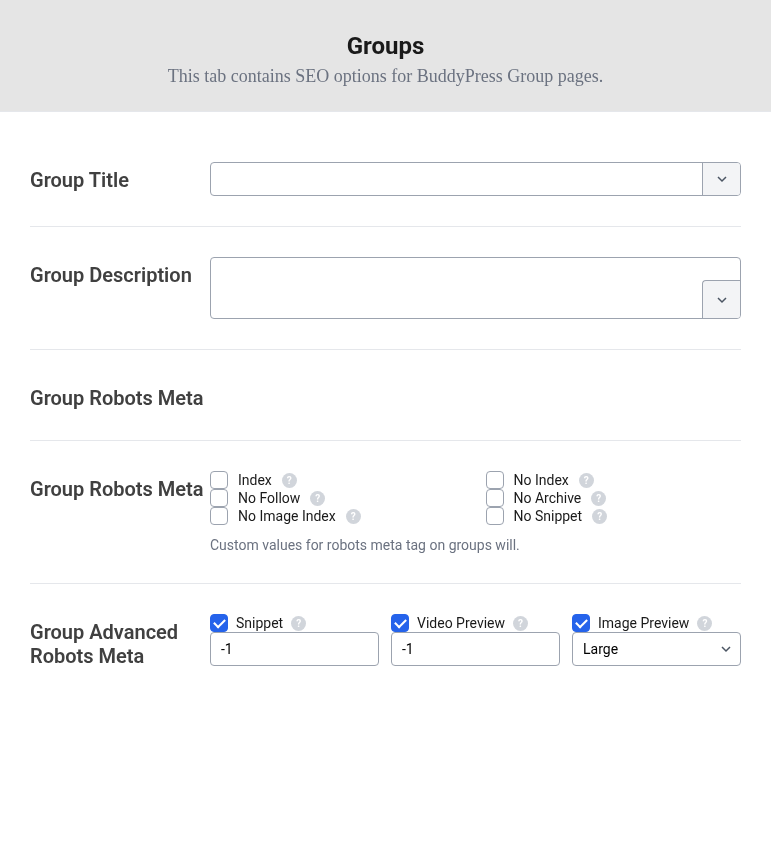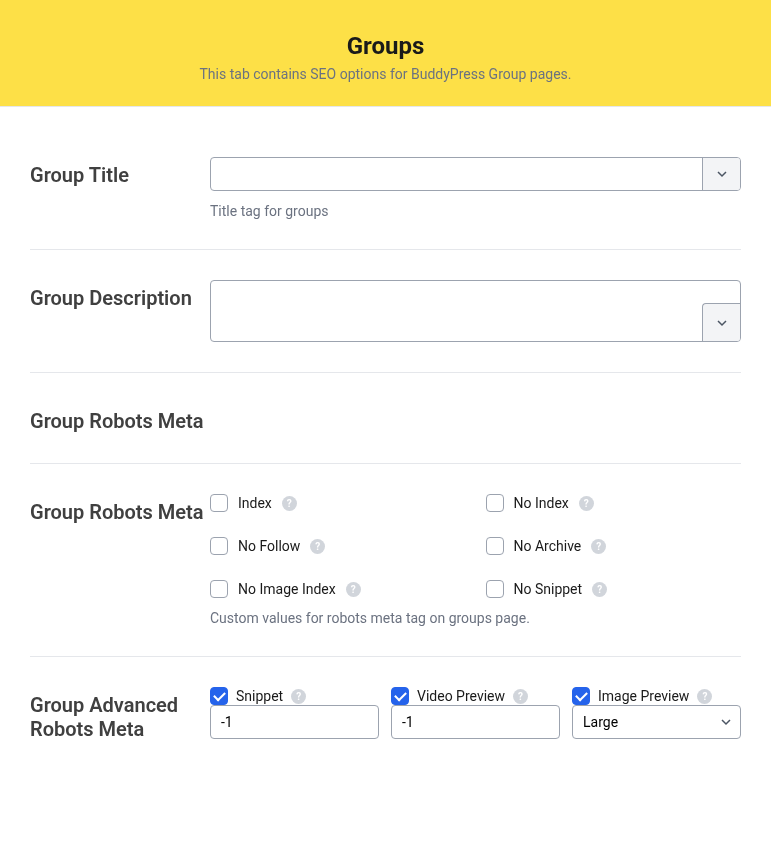--- a/index.html
+++ b/index.html
@@ -3,34 +3,35 @@
   <meta charset="utf-8">
   <style>
     * { box-sizing: border-box; margin: 0; padding: 0; }
     body {
       font-family: -apple-system, BlinkMacSystemFont, "Segoe UI", Roboto, sans-serif;
       background: #ffffff;
       color: #1a1a1a;
       width: 771px;
     }
     .header {
-      background: #fde047;
+      background: #e5e5e5;
       padding: 32px 20px 24px;
       text-align: center;
       border-bottom: 1px solid #e5e7eb;
     }
     .header h1 {
       font-size: 24px;
       font-weight: 700;
       color: #1a1a1a;
       margin-bottom: 6px;
     }
     .header p {
-      font-size: 14px;
+      font-size: 18px;
       color: #6b7280;
+      font-family: Liberation Serif, serif;
     }
     .content {
       padding: 20px 30px;
     }
     .field-row {
       display: flex;
       padding: 30px 0;
       border-bottom: 1px solid #e5e7eb;
     }
     .field-row:last-child { border-bottom: none; }
@@ -120,21 +121,21 @@
       right: 2px;
       top: 2px;
       width: 20px;
       height: 20px;
       background: #fff;
       border-radius: 50%;
     }
     .check-grid {
       display: grid;
       grid-template-columns: 1fr 1fr;
-      gap: 25px 20px;
+      gap: 0 20px;
       text-align: center;
     }
     .check-item {
       display: flex;
       align-items: center;
       gap: 10px;
       font-size: 14px;
     }
     .chk {
       width: 18px;
@@ -229,21 +230,20 @@
     </div>
     <div class="input-col">
       <div class="combo-wrap">
         <input class="combo-input" type="text" value="" style="">
         <div class="combo-btn">
           <svg class="chev" viewBox="0 0 10 10">
               <path d="M1 3 L5 7 L9 3" stroke="#4b5563" stroke-width="1.5" fill="none"></path>
             </svg>
         </div>
       </div>
-      <div class="desc">Title tag for groups</div>
     </div>
   </div>
 
   <div class="field-row">
     <div class="label-col">
       <span class="label">Group Description</span>
     </div>
     <div class="input-col">
       <div class="combo-wrap">
         <textarea class="combo-textarea" style=""></textarea>
@@ -292,21 +292,21 @@
           <div class="chk"></div>
           <span>No Image Index</span>
           <span class="help">?</span>
         </div>
         <div class="check-item">
           <div class="chk"></div>
           <span>No Snippet</span>
           <span class="help">?</span>
         </div>
       </div>
-      <div class="desc">Custom values for robots meta tag on groups page.</div>
+      <div class="desc">Custom values for robots meta tag on groups will.</div>
     </div>
   </div>
 
   <div class="field-row">
     <div class="label-col">
       <span class="label">Group Advanced Robots Meta</span>
     </div>
     <div class="input-col">
       <div class="adv-row">
         <div class="adv-cell">

